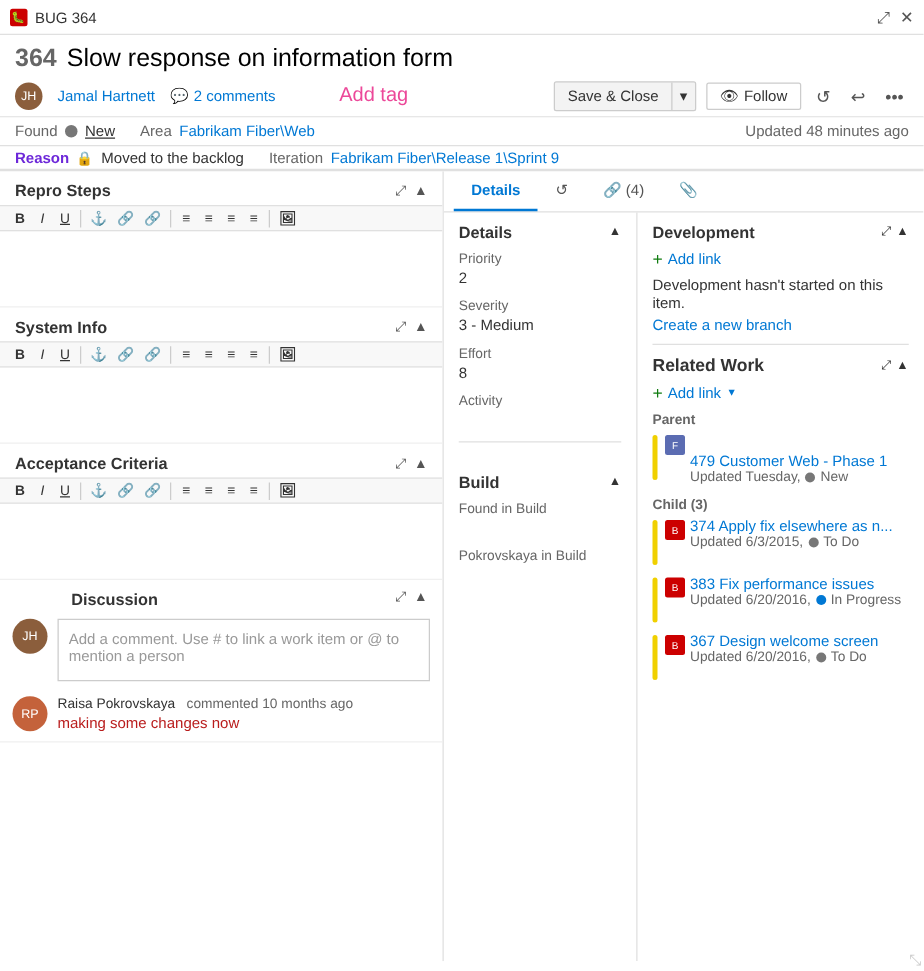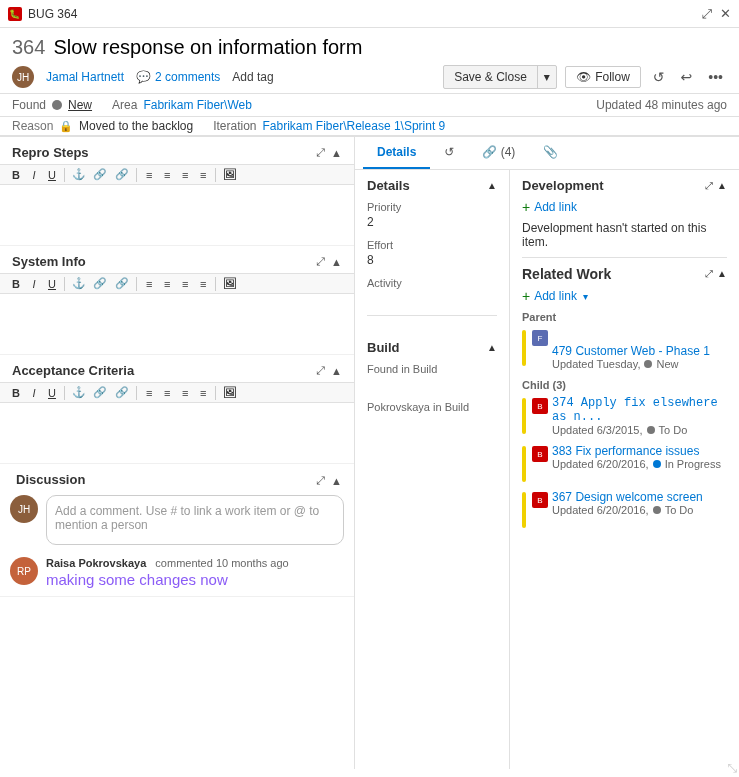--- a/index.html
+++ b/index.html
@@ -14,26 +14,26 @@
     .bug-icon { width: 14px; height: 14px; background: #c00; border-radius: 2px; display: inline-flex; align-items: center; justify-content: center; color: #fff; font-size: 9px; font-weight: bold; }
     .title-bar-text { font-size: 12px; color: #333; }
     .title-bar-right { display: flex; align-items: center; gap: 8px; }
     .tb-icon { cursor: pointer; color: #555; font-size: 13px; }
 
     .work-item-header {
       padding: 8px 12px 4px 12px;
       border-bottom: 1px solid #e0e0e0;
     }
     .work-item-title { font-size: 20px; font-weight: 400; color: #000; display: flex; align-items: center; gap: 8px; margin-bottom: 6px; }
-    .wi-number { color: #666; font-weight: 400; }
+    .wi-number { color: #666; font-weight: 700; }
     .header-actions { display: flex; align-items: center; gap: 12px; }
     .avatar { width: 22px; height: 22px; border-radius: 50%; background: #8B5E3C; display: inline-flex; align-items: center; justify-content: center; color: #fff; font-size: 9px; overflow: hidden; }
     .user-name { font-size: 12px; color: #0078d4; cursor: pointer; }
     .comments-btn { display: flex; align-items: center; gap: 4px; color: #0078d4; cursor: pointer; font-size: 12px; }
-    .add-tag-btn { color: #404040; cursor: pointer; font-size: 12px; }
+    .add-tag-btn { color: #ec4899; cursor: pointer; font-size: 16px; margin-left: 39px; }
     .action-buttons { display: flex; align-items: center; gap: 8px; margin-left: auto; }
     .save-close-btn {
       display: flex; align-items: center; background: #f3f3f3; border: 1px solid #ccc;
       border-radius: 2px; cursor: pointer; font-size: 12px; color: #333;
     }
     .save-close-main { padding: 4px 10px; border-right: 1px solid #ccc; }
     .save-close-arrow { padding: 4px 6px; }
     .follow-btn { display: flex; align-items: center; gap: 4px; border: 1px solid #ccc; border-radius: 2px; padding: 3px 10px; cursor: pointer; font-size: 12px; color: #333; background: #fff; }
     .icon-btn { cursor: pointer; color: #555; font-size: 14px; padding: 2px 4px; }
 
@@ -42,21 +42,21 @@
       border-bottom: 1px solid #e0e0e0; background: #fff;
     }
     .state-item { display: flex; align-items: center; gap: 6px; }
     .state-label { color: #666; font-size: 12px; }
     .state-dot { width: 10px; height: 10px; border-radius: 50%; background: #777; display: inline-block; }
     .state-value { font-size: 12px; color: #333; }
     .area-label { color: #666; font-size: 12px; }
     .area-value { color: #0078d4; font-size: 12px; cursor: pointer; }
     .updated-text { margin-left: auto; color: #666; font-size: 12px; }
     .reason-bar { display: flex; align-items: center; padding: 2px 12px; gap: 20px; border-bottom: 2px solid #e0e0e0; }
-    .reason-label { color: #737373; font-size: 12px; }
+    .reason-label { color: #6d28d9; font-size: 12px; font-weight: bold; }
     .lock-icon { color: #777; font-size: 11px; }
     .reason-value { font-size: 12px; color: #333; }
     .iteration-label { color: #666; font-size: 12px; }
     .iteration-value { color: #0078d4; font-size: 12px; cursor: pointer; }
 
     .left-panel { width: 355px; overflow-y: auto; border-right: 1px solid #e0e0e0; padding: 0; }
 
     .section { border-bottom: 1px solid #f0f0f0; }
     .section-header { display: flex; align-items: center; justify-content: space-between; padding: 8px 12px 4px 12px; }
     .section-title { font-size: 13px; font-weight: 600; color: #333; }
@@ -65,31 +65,31 @@
     .collapse-icon { color: #555; cursor: pointer; font-size: 11px; }
 
     .rich-text-toolbar { display: flex; align-items: center; gap: 2px; padding: 2px 8px; background: #f8f8f8; border-top: 1px solid #e0e0e0; border-bottom: 1px solid #e0e0e0; flex-wrap: wrap; }
     .rt-btn { font-size: 11px; color: #333; cursor: pointer; padding: 1px 3px; font-weight: bold; min-width: 16px; text-align: center; }
     .rt-btn.italic { font-style: italic; font-weight: normal; }
     .rt-btn.underline { text-decoration: underline; font-weight: normal; }
     .rt-separator { width: 1px; height: 14px; background: #ccc; margin: 0 2px; }
     .text-area-content { min-height: 60px; padding: 6px 10px; font-size: 12px; }
 
     .discussion-section { padding: 0; }
-    .discussion-header { display: flex; align-items: flex-end; justify-content: space-between; padding: 8px 12px 4px 16px; }
+    .discussion-header { display: flex; align-items: flex-start; justify-content: space-between; padding: 8px 12px 4px 16px; margin-left: 41px; }
     .add-comment-area { display: flex; align-items: flex-start; gap: 8px; padding: 4px 10px 8px 10px; }
     .comment-avatar { width: 28px; height: 28px; border-radius: 50%; background: #8B5E3C; flex-shrink: 0; overflow: hidden; }
-    .comment-input { flex: 1; border: 1px solid #ccc; border-radius: 10px; padding: 8px; font-size: 12px; color: #999; min-height: 50px; cursor: text; }
+    .comment-input { flex: 1; border: 1px solid #ccc; border-radius: 0; padding: 8px; font-size: 12px; color: #999; min-height: 50px; cursor: text; }
     .comment-item { display: flex; gap: 8px; padding: 4px 10px 8px 10px; }
     .comment-avatar2 { width: 28px; height: 28px; border-radius: 50%; background: #C4623B; flex-shrink: 0; overflow: hidden; }
     .comment-body { flex: 1; }
     .comment-meta { font-size: 11px; color: #333; }
-    .comment-meta .commenter { font-weight: 700; margin-top: 40px; }
+    .comment-meta .commenter { font-weight: 400; margin-top: 40px; }
     .comment-meta .comment-time { color: #666; font-size: 11px; }
-    .comment-text { font-size: 15px; color: #8b5cf6; margin-top: 2px; }
+    .comment-text { font-size: 12px; color: #b91c1c; margin-top: 2px; }
 
     .right-panel { flex: 1; overflow-y: auto; display: flex; flex-direction: column; }
 
     .tabs-bar { display: flex; border-bottom: 1px solid #e0e0e0; padding: 0 8px; }
     .tab { padding: 8px 14px; font-size: 12px; cursor: pointer; color: #555; border-bottom: 2px solid transparent; }
     .tab.active { color: #0078d4; border-bottom: 2px solid #0078d4; font-weight: 600; }
 
     .field-group { margin-bottom: 10px; }
     .field-label { font-size: 11px; color: #666; margin-bottom: 2px; }
     .field-value { font-size: 12px; color: #333; }
@@ -309,20 +309,24 @@
       <div style="width:155px; border-right:1px solid #e0e0e0; padding:8px 12px; overflow-y:auto;">
         <div style="display:flex; align-items:center; justify-content:space-between; margin-bottom:8px;">
           <span style="font-size:13px; font-weight:600;">Details</span>
           <span style="font-size:10px; cursor:pointer;">▲</span>
         </div>
         <div class="field-group">
           <div class="field-label">Priority</div>
           <div class="field-value">2</div>
         </div>
         <div class="field-group">
+          <div class="field-label">Severity</div>
+          <div class="field-value">3 - Medium</div>
+        </div>
+        <div class="field-group">
           <div class="field-label">Effort</div>
           <div class="field-value">8</div>
         </div>
         <div class="field-group">
           <div class="field-label">Activity</div>
           <div class="field-value" style="min-height:14px;"></div>
         </div>
 
         <div style="border-top:1px solid #e0e0e0; padding-top:24px; margin-top:4px;">
           <div style="display:flex; align-items:center; justify-content:space-between; margin-bottom:8px;">
@@ -348,20 +352,21 @@
             <div style="display:flex; gap:4px;">
               <span style="font-size:10px; cursor:pointer;">⤢</span>
               <span style="font-size:10px; cursor:pointer;">▲</span>
             </div>
           </div>
           <div class="add-link-btn">
             <span class="plus-icon">+</span>
             <span>Add link</span>
           </div>
           <div class="dev-info">Development hasn't started on this item.</div>
+          <div class="create-branch">Create a new branch</div>
         </div>
 
         <div style="border-top:1px solid #e0e0e0; padding-top:8px;">
           <div style="display:flex; align-items:center; justify-content:space-between; margin-bottom:6px;">
             <span style="font-size:14px; font-weight:600;">Related Work</span>
             <div style="display:flex; gap:4px;">
               <span style="font-size:10px; cursor:pointer;">⤢</span>
               <span style="font-size:10px; cursor:pointer;">▲</span>
             </div>
           </div>
@@ -392,21 +397,21 @@
           </div>
 
           <div style="margin-bottom:4px; margin-top:4px;">
             <span style="font-size:11px; color:#666; font-weight:600;">Child (3)</span>
           </div>
           <div class="related-item">
             <div class="rel-colored-bar yellow" style="height:36px;"></div>
             <div style="display:flex; align-items:flex-start; gap:4px; flex:1;">
               <span style="width:16px; height:16px; background:#c00; border-radius:2px; display:inline-flex; align-items:center; justify-content:center; color:#fff; font-size:8px; flex-shrink:0; margin-top:2px;">B</span>
               <div>
-                <div style="font-size:12px; color:#0078d4; cursor:pointer;font-family:Liberation Mono, monospace;">
+                <div style="font-size:12px; color:#0078d4; cursor:pointer;">
                   <span>374</span> <span>Apply fix elsewhere as n...</span>
                 </div>
                 <div style="font-size:11px; color:#666; display:flex; align-items:center; gap:4px;">
                   <span>Updated 6/3/2015,</span>
                   <span class="status-dot todo"></span>
                   <span>To Do</span>
                 </div>
               </div>
             </div>
           </div>

